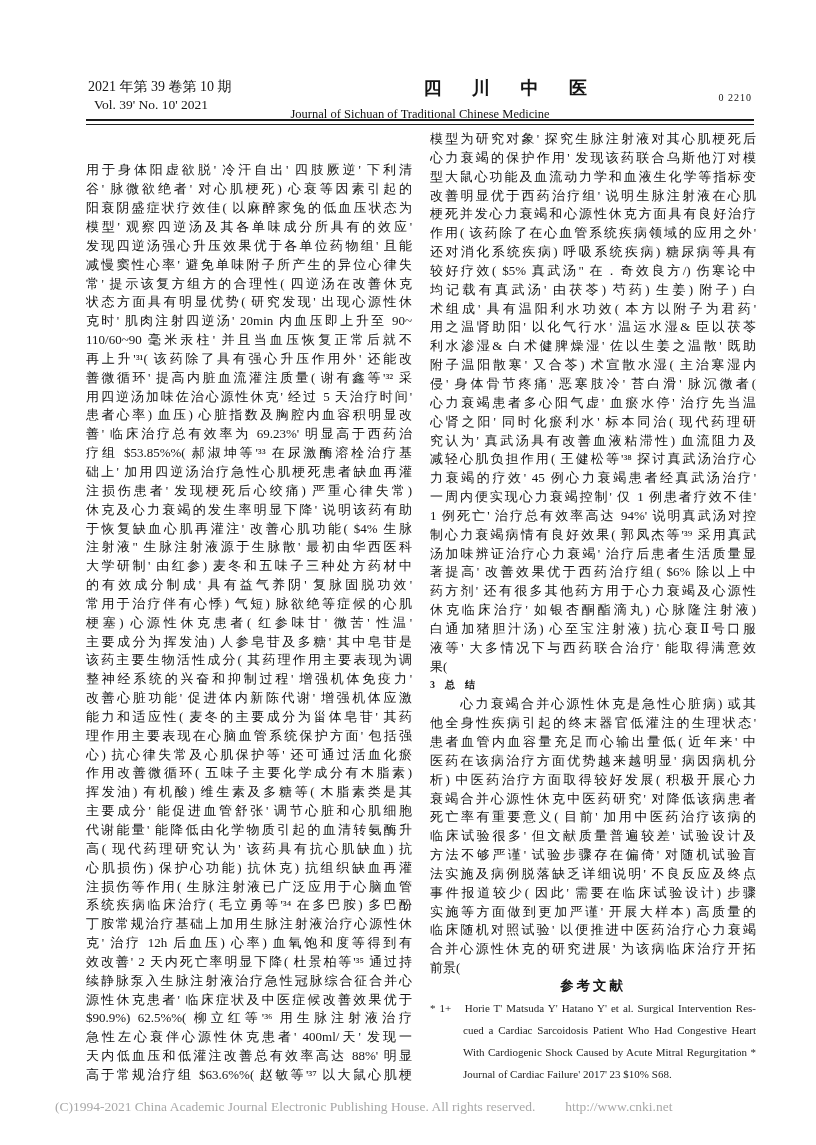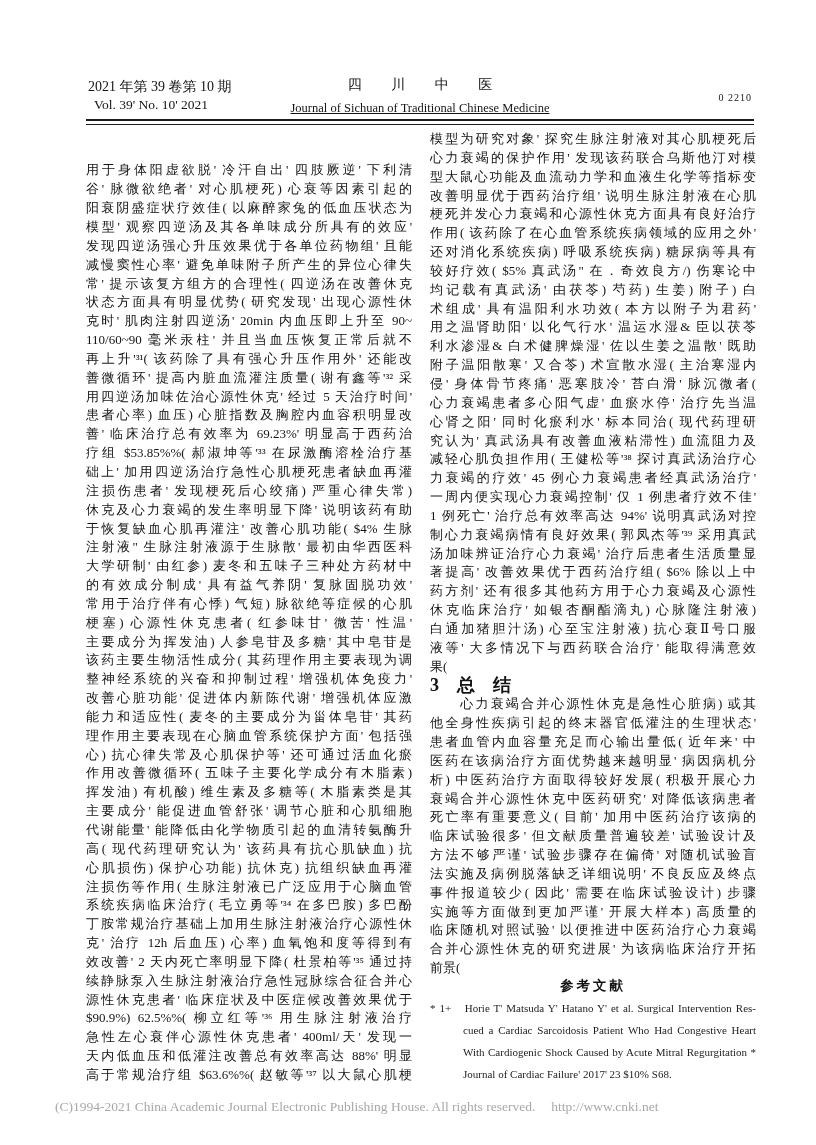--- a/index.html
+++ b/index.html
@@ -6,41 +6,41 @@
   .page {
     position:relative; width:816px; height:1145px; background:#ffffff;
     color:#141414; font-family:"Liberation Serif","DejaVu Serif",serif;
     overflow:hidden; margin:0 auto;
   }
   
   .header { position:absolute; top:76px; left:86px; width:668px; height:42px; }
   .issue { position:absolute; left:2px; top:2px; font-size:14px; line-height:18px; }
   .issue .vol { padding-left:6px; font-size:13.5px; }
   .journal { position:absolute; left:50%; transform:translateX(-50%); top:0; text-align:center; width:360px; }
-  .journal-cn { font-size:14px; font-weight:normal; letter-spacing:13px; padding-left:13px; }
+  .journal-cn { font-size:18px; font-weight:bold; letter-spacing:13px; padding-left:13px;text-align:right; }
   .journal-en { font-size:12.5px; margin-top:7px; white-space:nowrap;text-decoration:underline; }
   .page-code { position:absolute; right:2px; top:16px; font-size:10px; letter-spacing:1px; }
   .rule { position:absolute; top:119px; left:86px; width:668px; height:3px;
           border-top:2px solid #1c1c1c; border-bottom:1px solid #1c1c1c; }
   
   .columns { position:absolute; top:130px; left:86px; width:670px; display:flex; gap:18px;align-items:flex-end; }
   .col { width:326px; }
   .ln {
     font-size:13px; line-height:18.85px; height:18.85px; overflow:hidden;
     text-align:justify; text-align-last:justify;
   }
   .ln.end { text-align-last:left; }
-  .ln.heading { font-weight:700; text-align-last:left; font-size:18px; }
+  .ln.heading { font-weight:700; text-align-last:left; font-size:10px; }
   .ln.ref-heading { font-weight:700; text-align:center; text-align-last:center; letter-spacing:3px; font-size:13.4px;font-family:Liberation Mono, monospace; }
   .ln.ref { font-size:11px; line-height:22px; height:22px; color:#1d1d1d; }
   .ln.ref-cont { padding-left:33px; }
   
   .footer {
     position:absolute; left:55px; top:1099px; width:720px;
-    color:#a8a8a8; font-size:13.5px; display:flex; gap:16px; white-space:nowrap;
+    color:#a8a8a8; font-size:13.5px; display:flex; gap:30px; white-space:nowrap;
   }
 </style>
 </head>
 <body>
 
 <div class="page">
 
   <div class="header">
     <div class="issue">
       <div>2021 年第 39 卷第 10 期</div>

